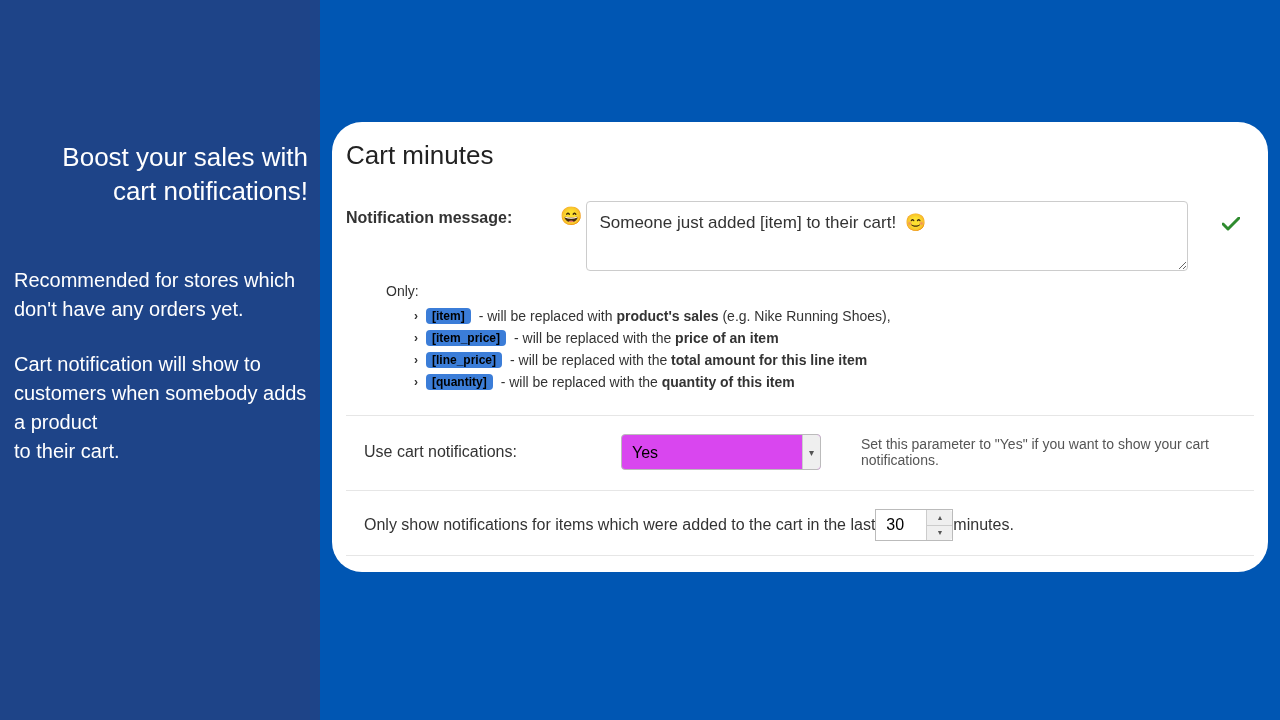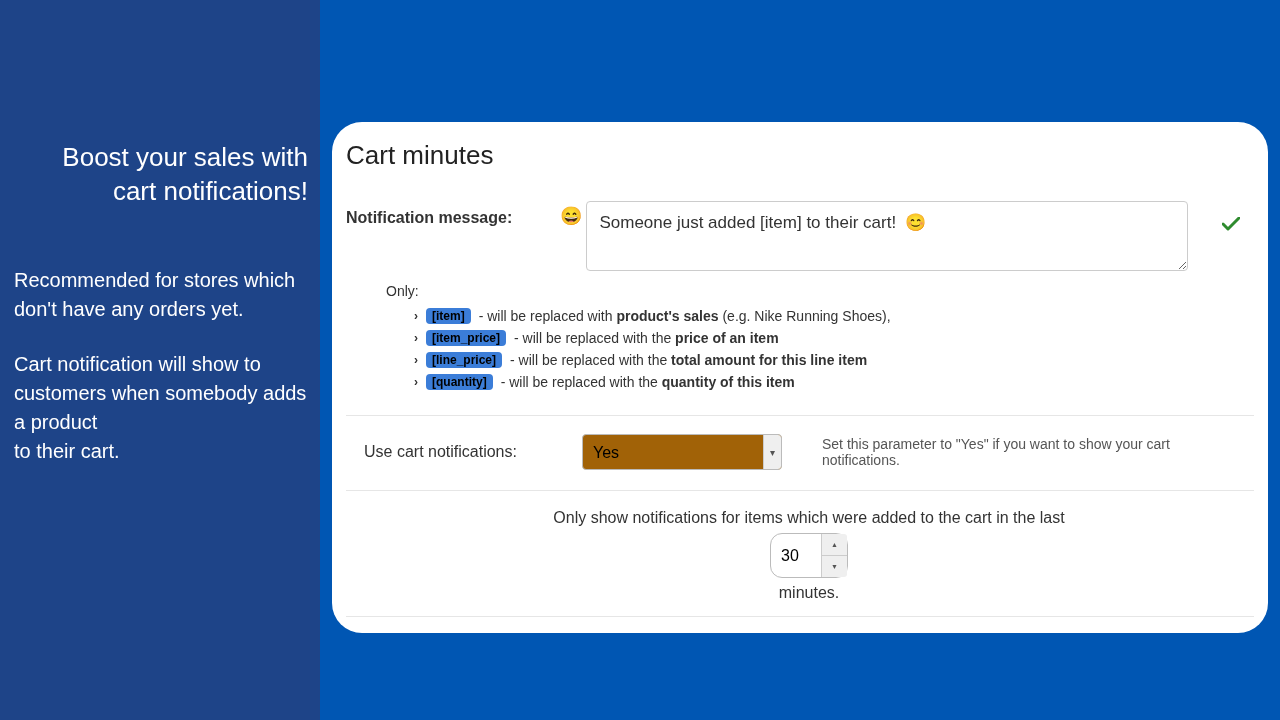--- a/index.html
+++ b/index.html
@@ -130,23 +130,24 @@
   }
   .row2-label { width: 200px; }
   .select-wrap { position: relative; }
   .select-wrap select {
     width: 200px;
     height: 36px;
     font-size: 16px;
     padding: 4px 10px;
     border: 1px solid #bbb;
     border-radius: 4px;
-    background: #a16207;
+    background: #d946ef;
     appearance: none;
     cursor: pointer;
+    margin-left: 39px;
   }
   .select-arrow {
     position: absolute;
     right: 1px; top: 1px; bottom: 1px;
     width: 18px;
     background: #efefef;
     border-left: 1px solid #ccc;
     border-radius: 0 3px 3px 0;
     display: flex; align-items: center; justify-content: center;
     font-size: 10px; color: #555; pointer-events: none;
@@ -155,35 +156,33 @@
     font-size: 14px;
     color: #555;
     max-width: 360px;
     margin-left: 22px;
   }
 
   .row3 {
     display: flex;
     align-items: center;
     padding: 18px 14px 14px 32px;
-    gap: 6px;
     font-size: 16px;
     color: #333;
     flex-wrap: wrap;
-    flex-direction: column;
   }
   .num-wrap {
     position: relative;
     display: inline-block;
   }
   .num-input {
     width: 78px;
-    height: 45px;
+    height: 32px;
     border: 1px solid #bbb;
-    border-radius: 12px;
+    border-radius: 0;
     padding: 4px 26px 4px 10px;
     font-size: 16px;
     background: #fff;
   }
   .spinner {
     position: absolute;
     right: 1px; top: 1px; bottom: 1px;
     width: 26px;
     background: #efefef;
     border-left: 1px solid #ccc;

